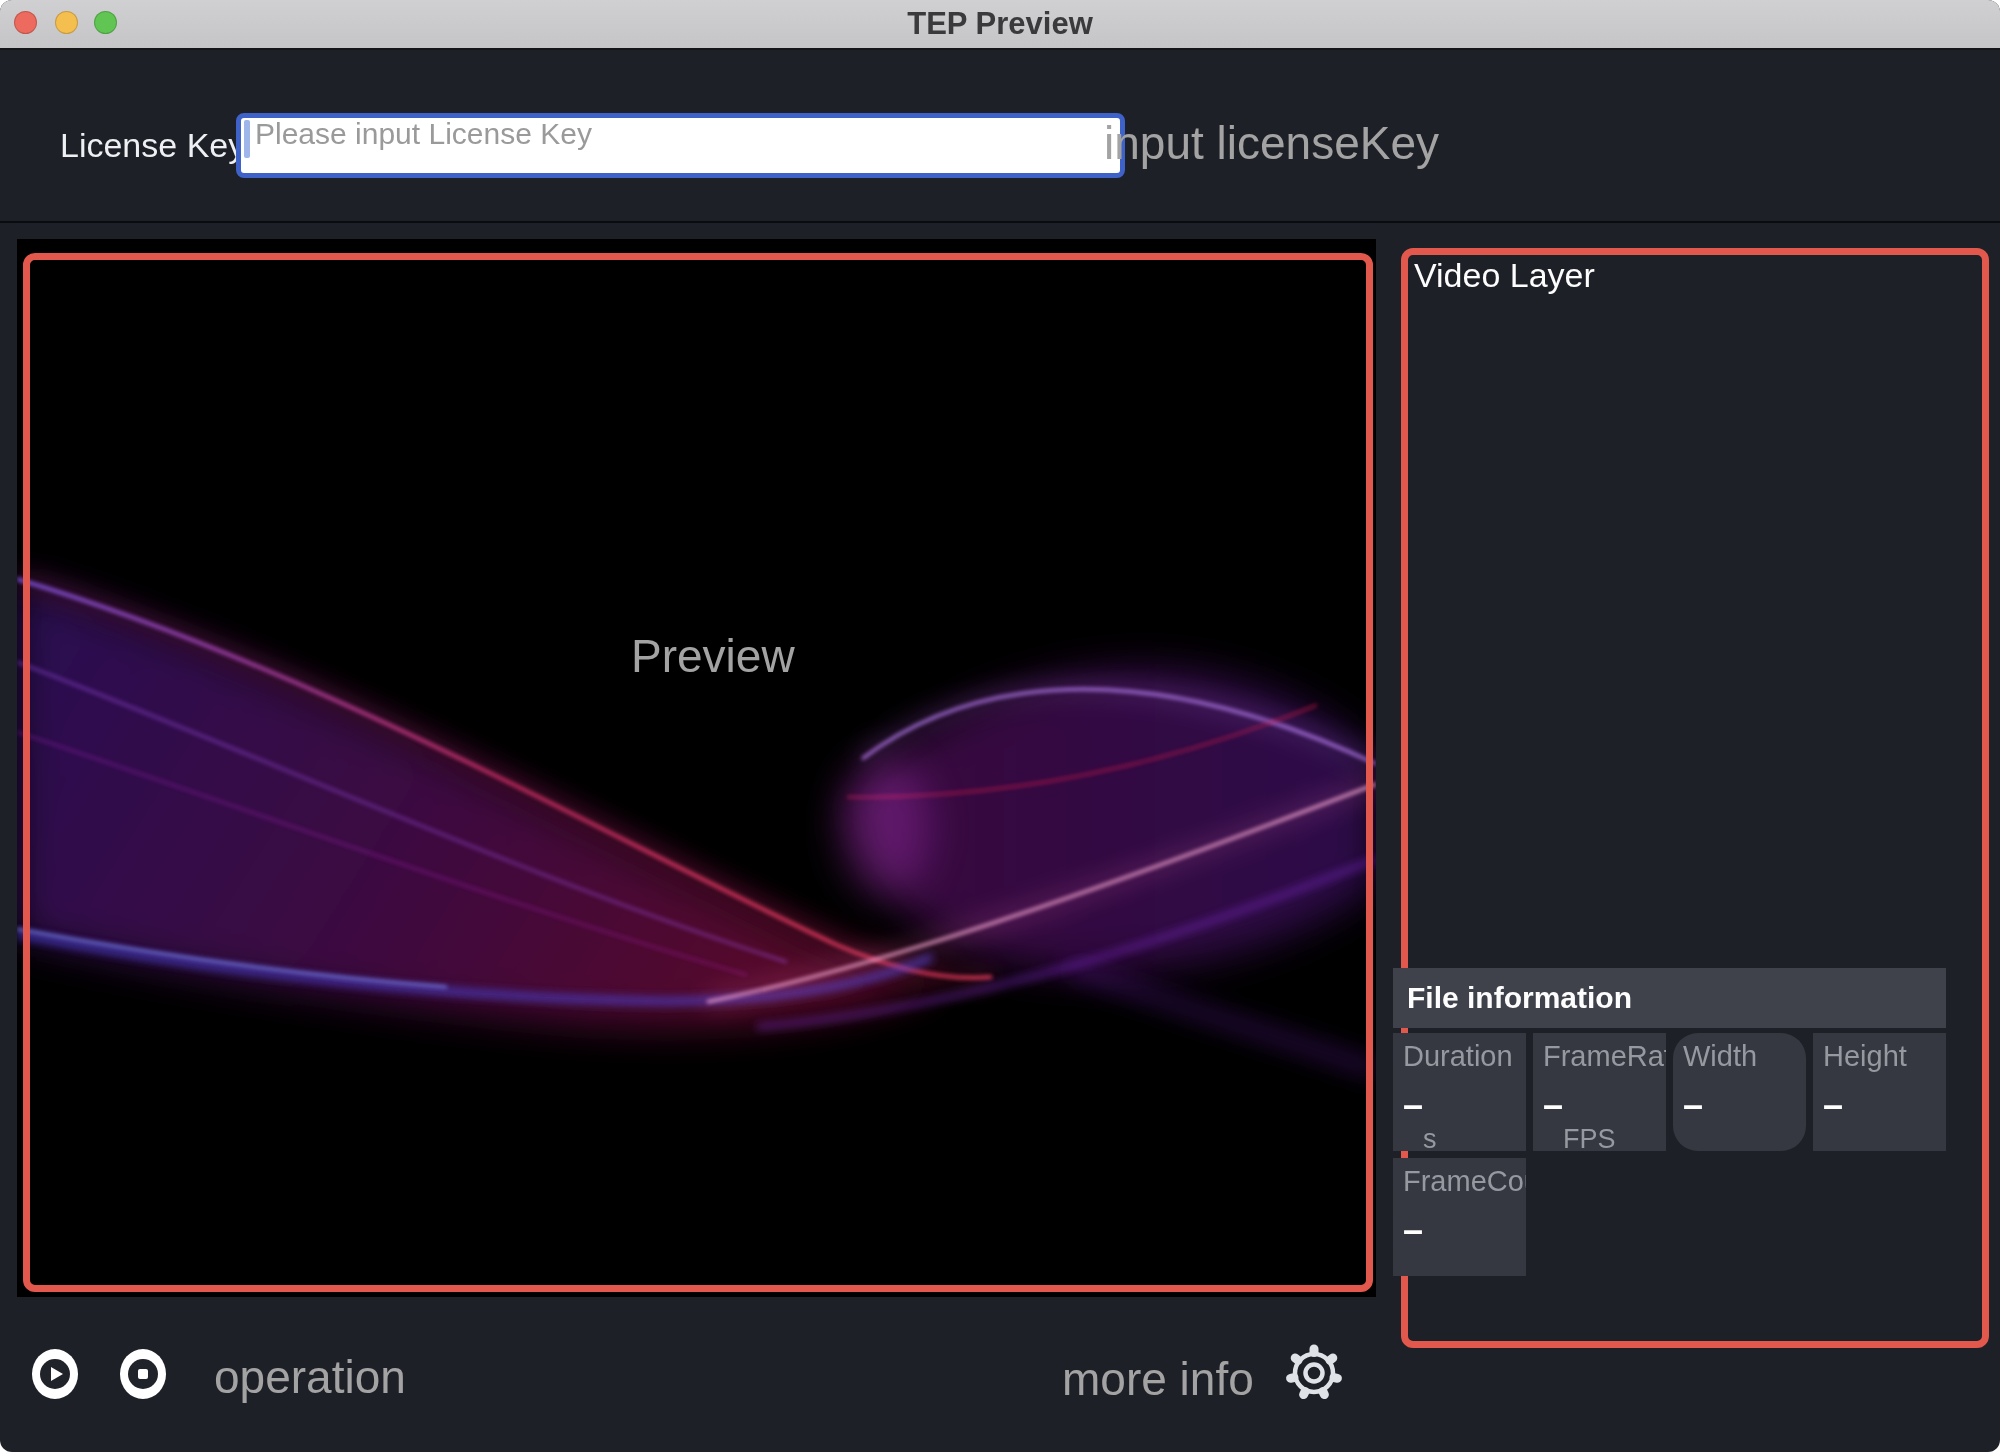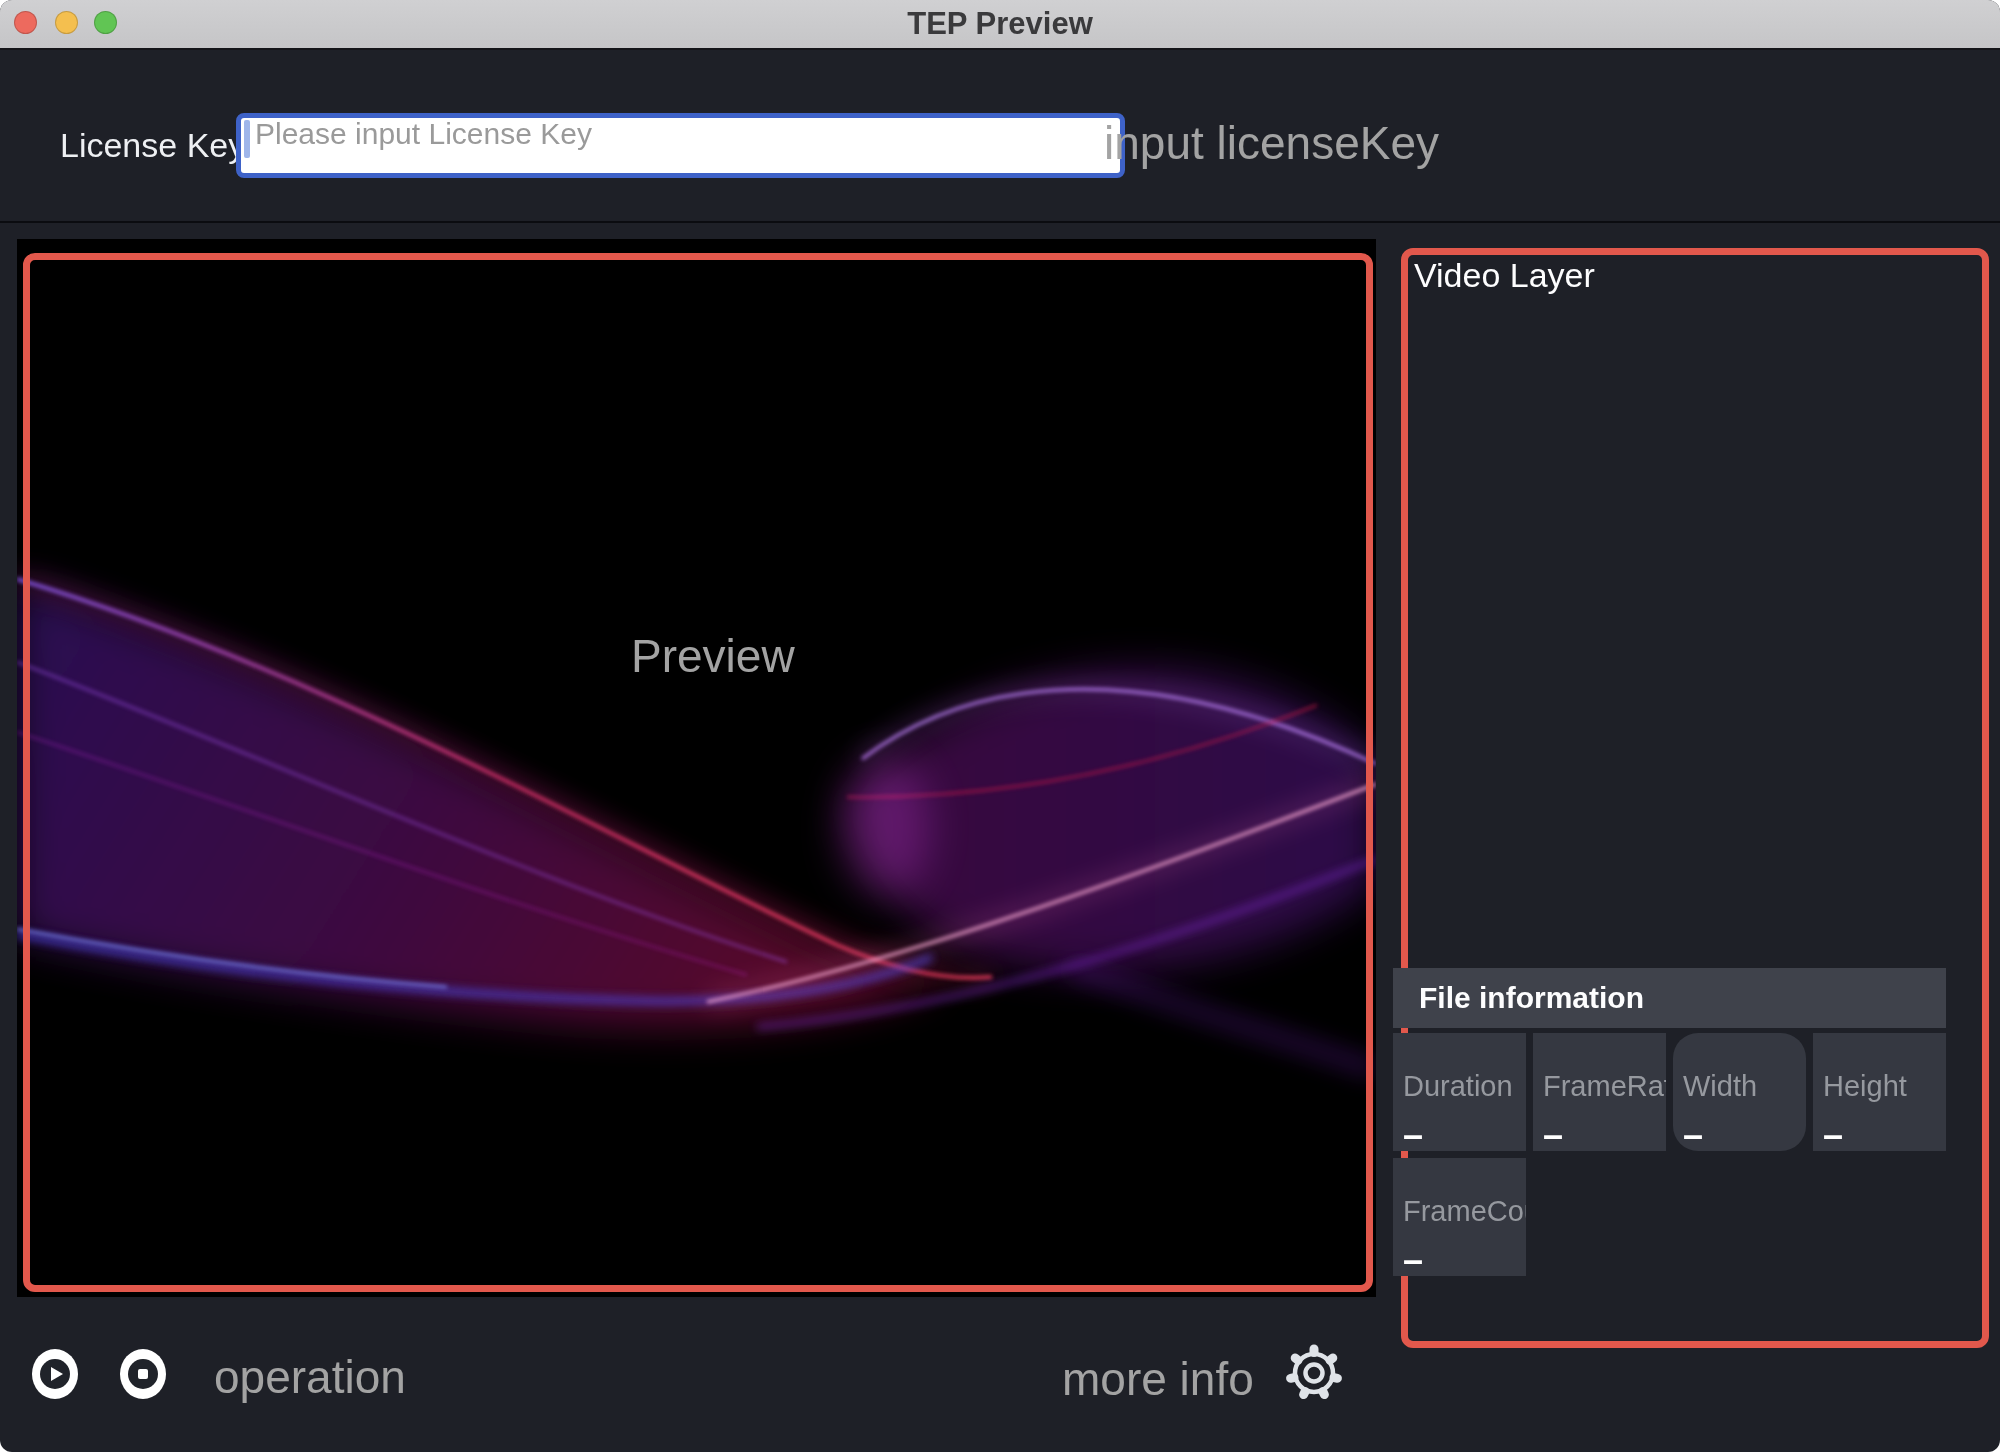--- a/index.html
+++ b/index.html
@@ -39,26 +39,26 @@
   .hsep{position:absolute;left:0;top:221px;width:100%;height:2px;background:#0b0c10;}
   .canvas{position:absolute;left:17px;top:239px;width:1359px;height:1058px;background:#000;}
   .preview-rect{left:23px;top:253px;width:1350px;height:1039px;}
   .panel-rect{left:1401px;top:248px;width:588px;height:1100px;}
   .panel-title{position:absolute;left:1414px;top:256px;font-size:34px;color:#fdfdfe;}
   
   .file-bar{
     position:absolute;left:1393px;top:968px;width:553px;height:60px;background:#3f424b;
     font-size:30px;font-weight:600;color:#fdfdfe;line-height:60px;
   }
-  .file-bar span{padding-left:26px;}
+  .file-bar span{padding-left:14px;}
   .card{
     position:absolute;width:133px;height:118px;background:#353841;box-sizing:border-box;
     padding:7px 10px;overflow:hidden;
   }
-  .card .lbl{font-size:29px;color:#96999f;line-height:1.15;margin-top:30px;}
+  .card .lbl{font-size:29px;color:#96999f;line-height:1.15;}
   .card .val{font-size:36px;font-weight:800;color:#ffffff;margin-top:14px;line-height:1;}
   .card .unit{font-size:27px;color:#96999f;margin-left:20px;margin-top:2px;line-height:1.1;}
   
   .ctl-btn{position:absolute;top:1349px;width:46px;height:50px;background:transparent;border:none;padding:0;cursor:pointer;}
   .gear-btn{position:absolute;left:1283px;top:1342px;width:62px;height:62px;background:transparent;border:none;padding:0;cursor:pointer;}
 </style>
 </head>
 <body>
 
 <div class="window">

